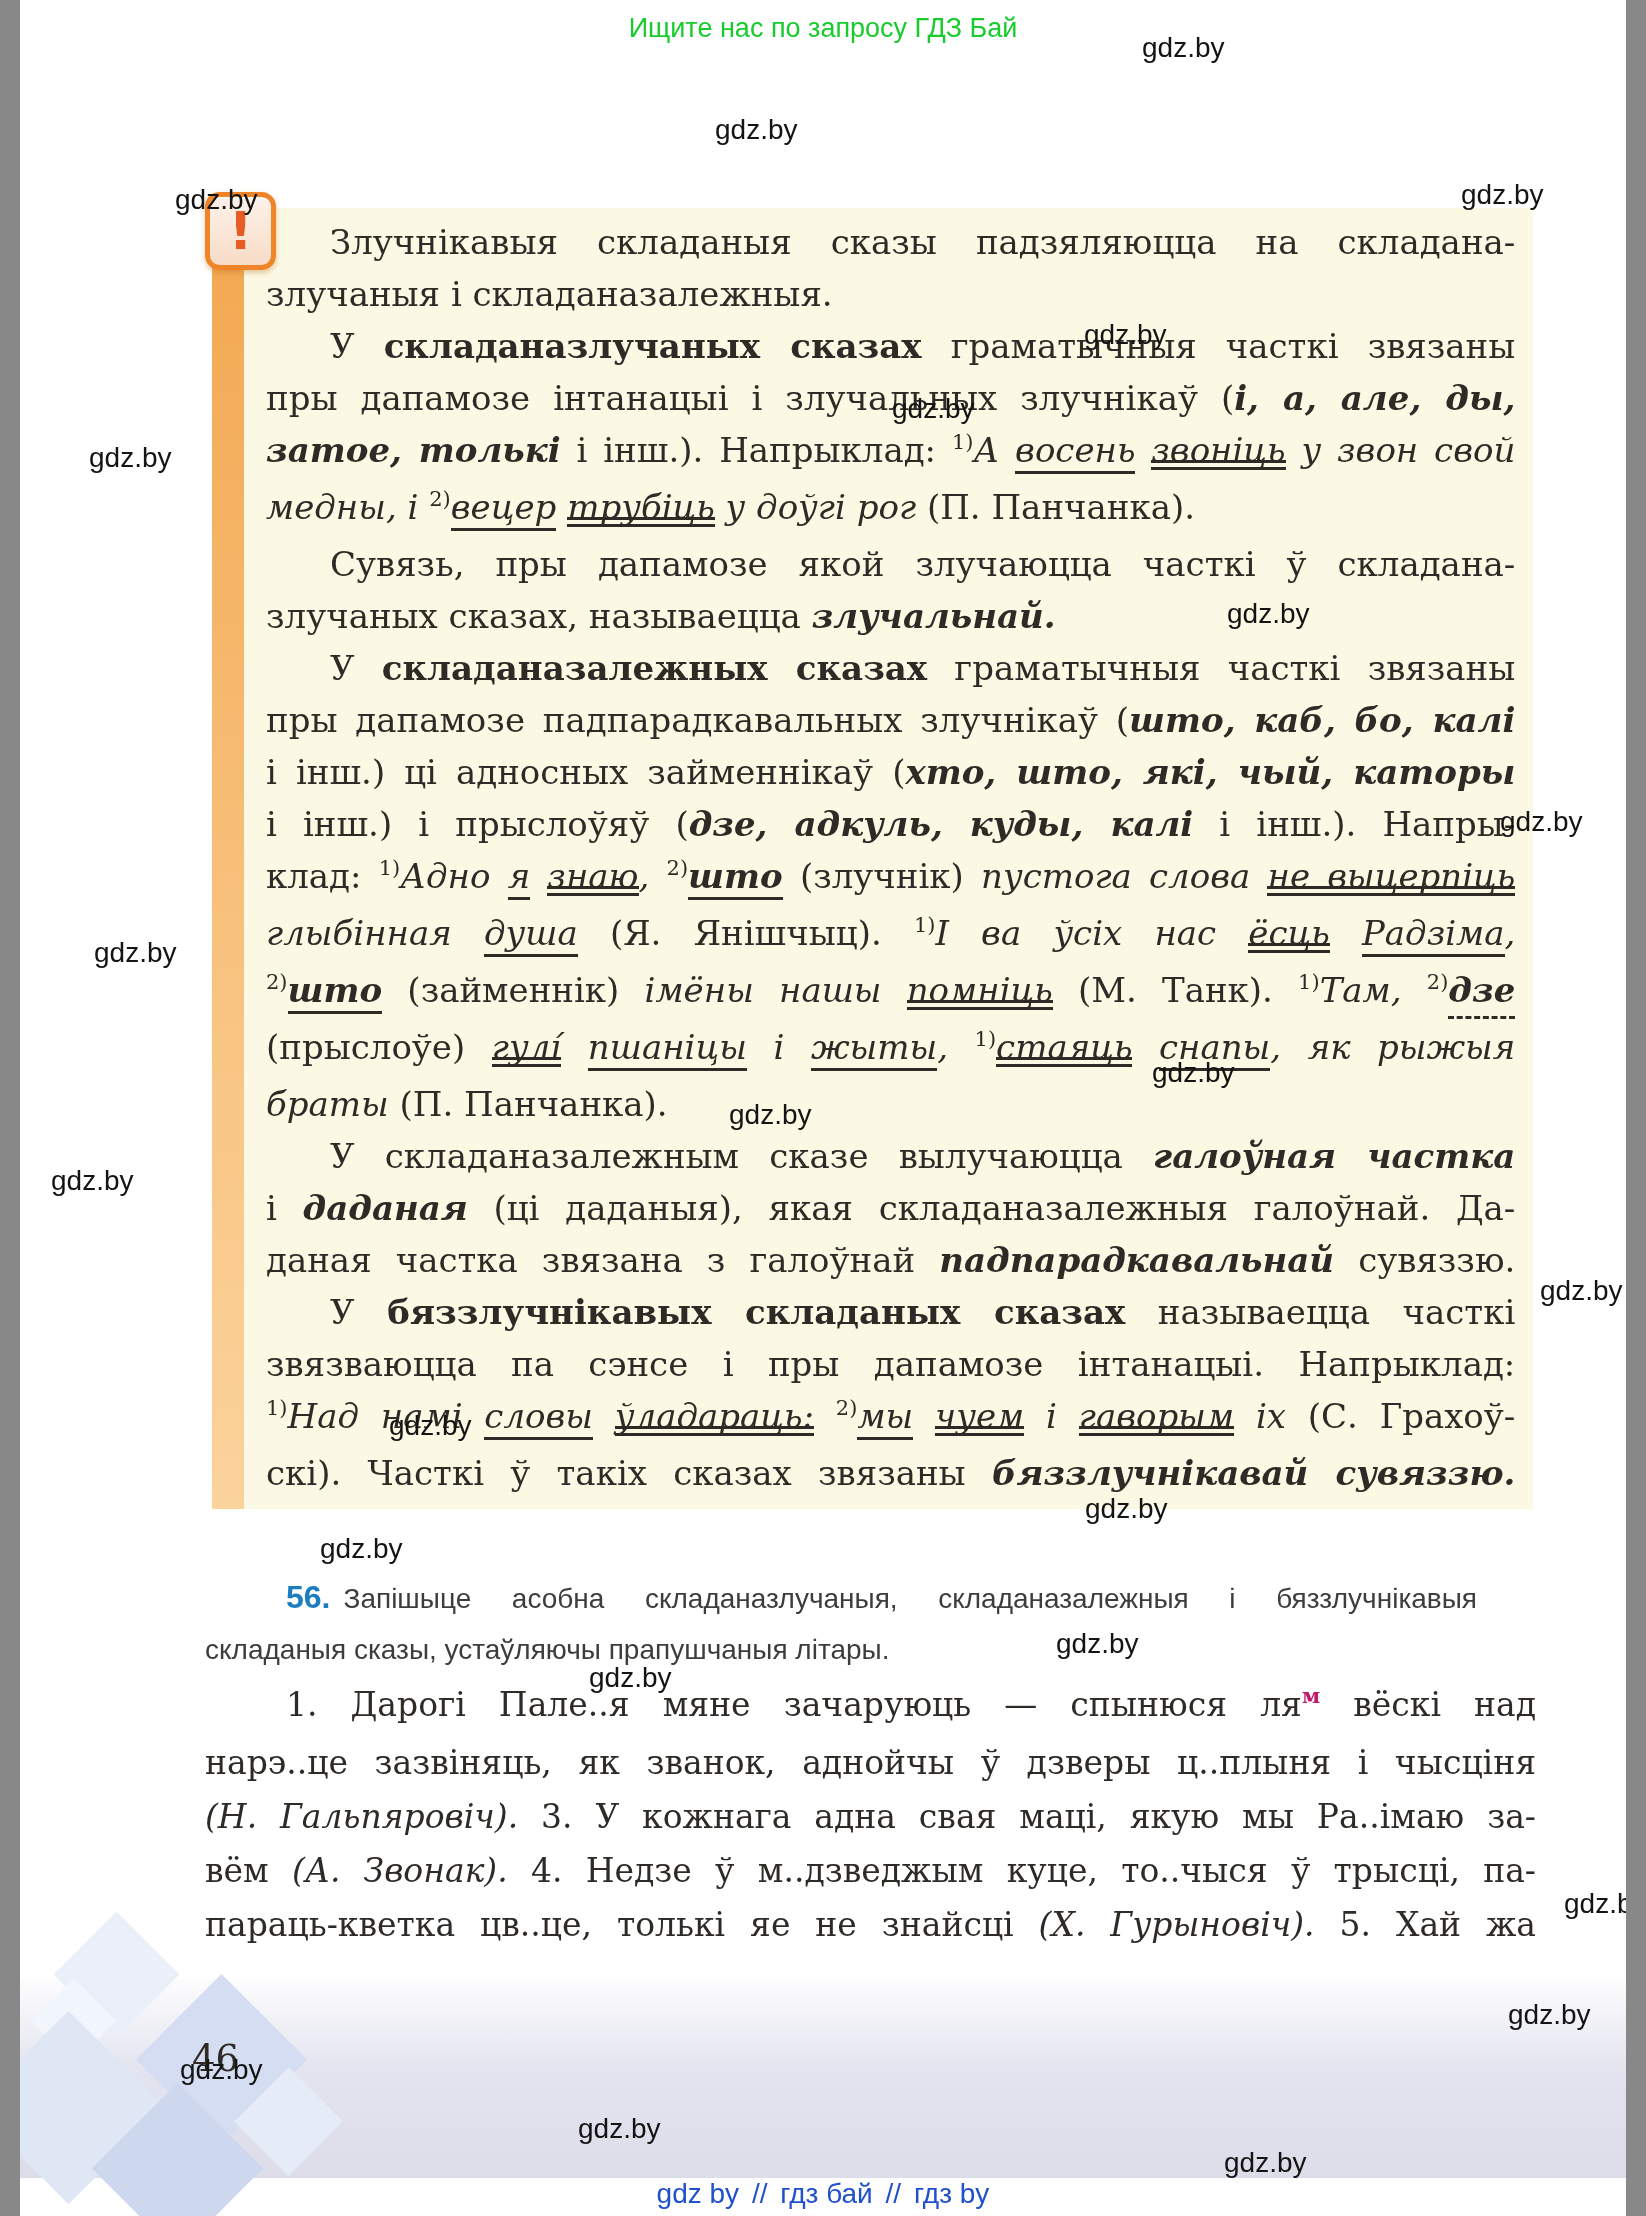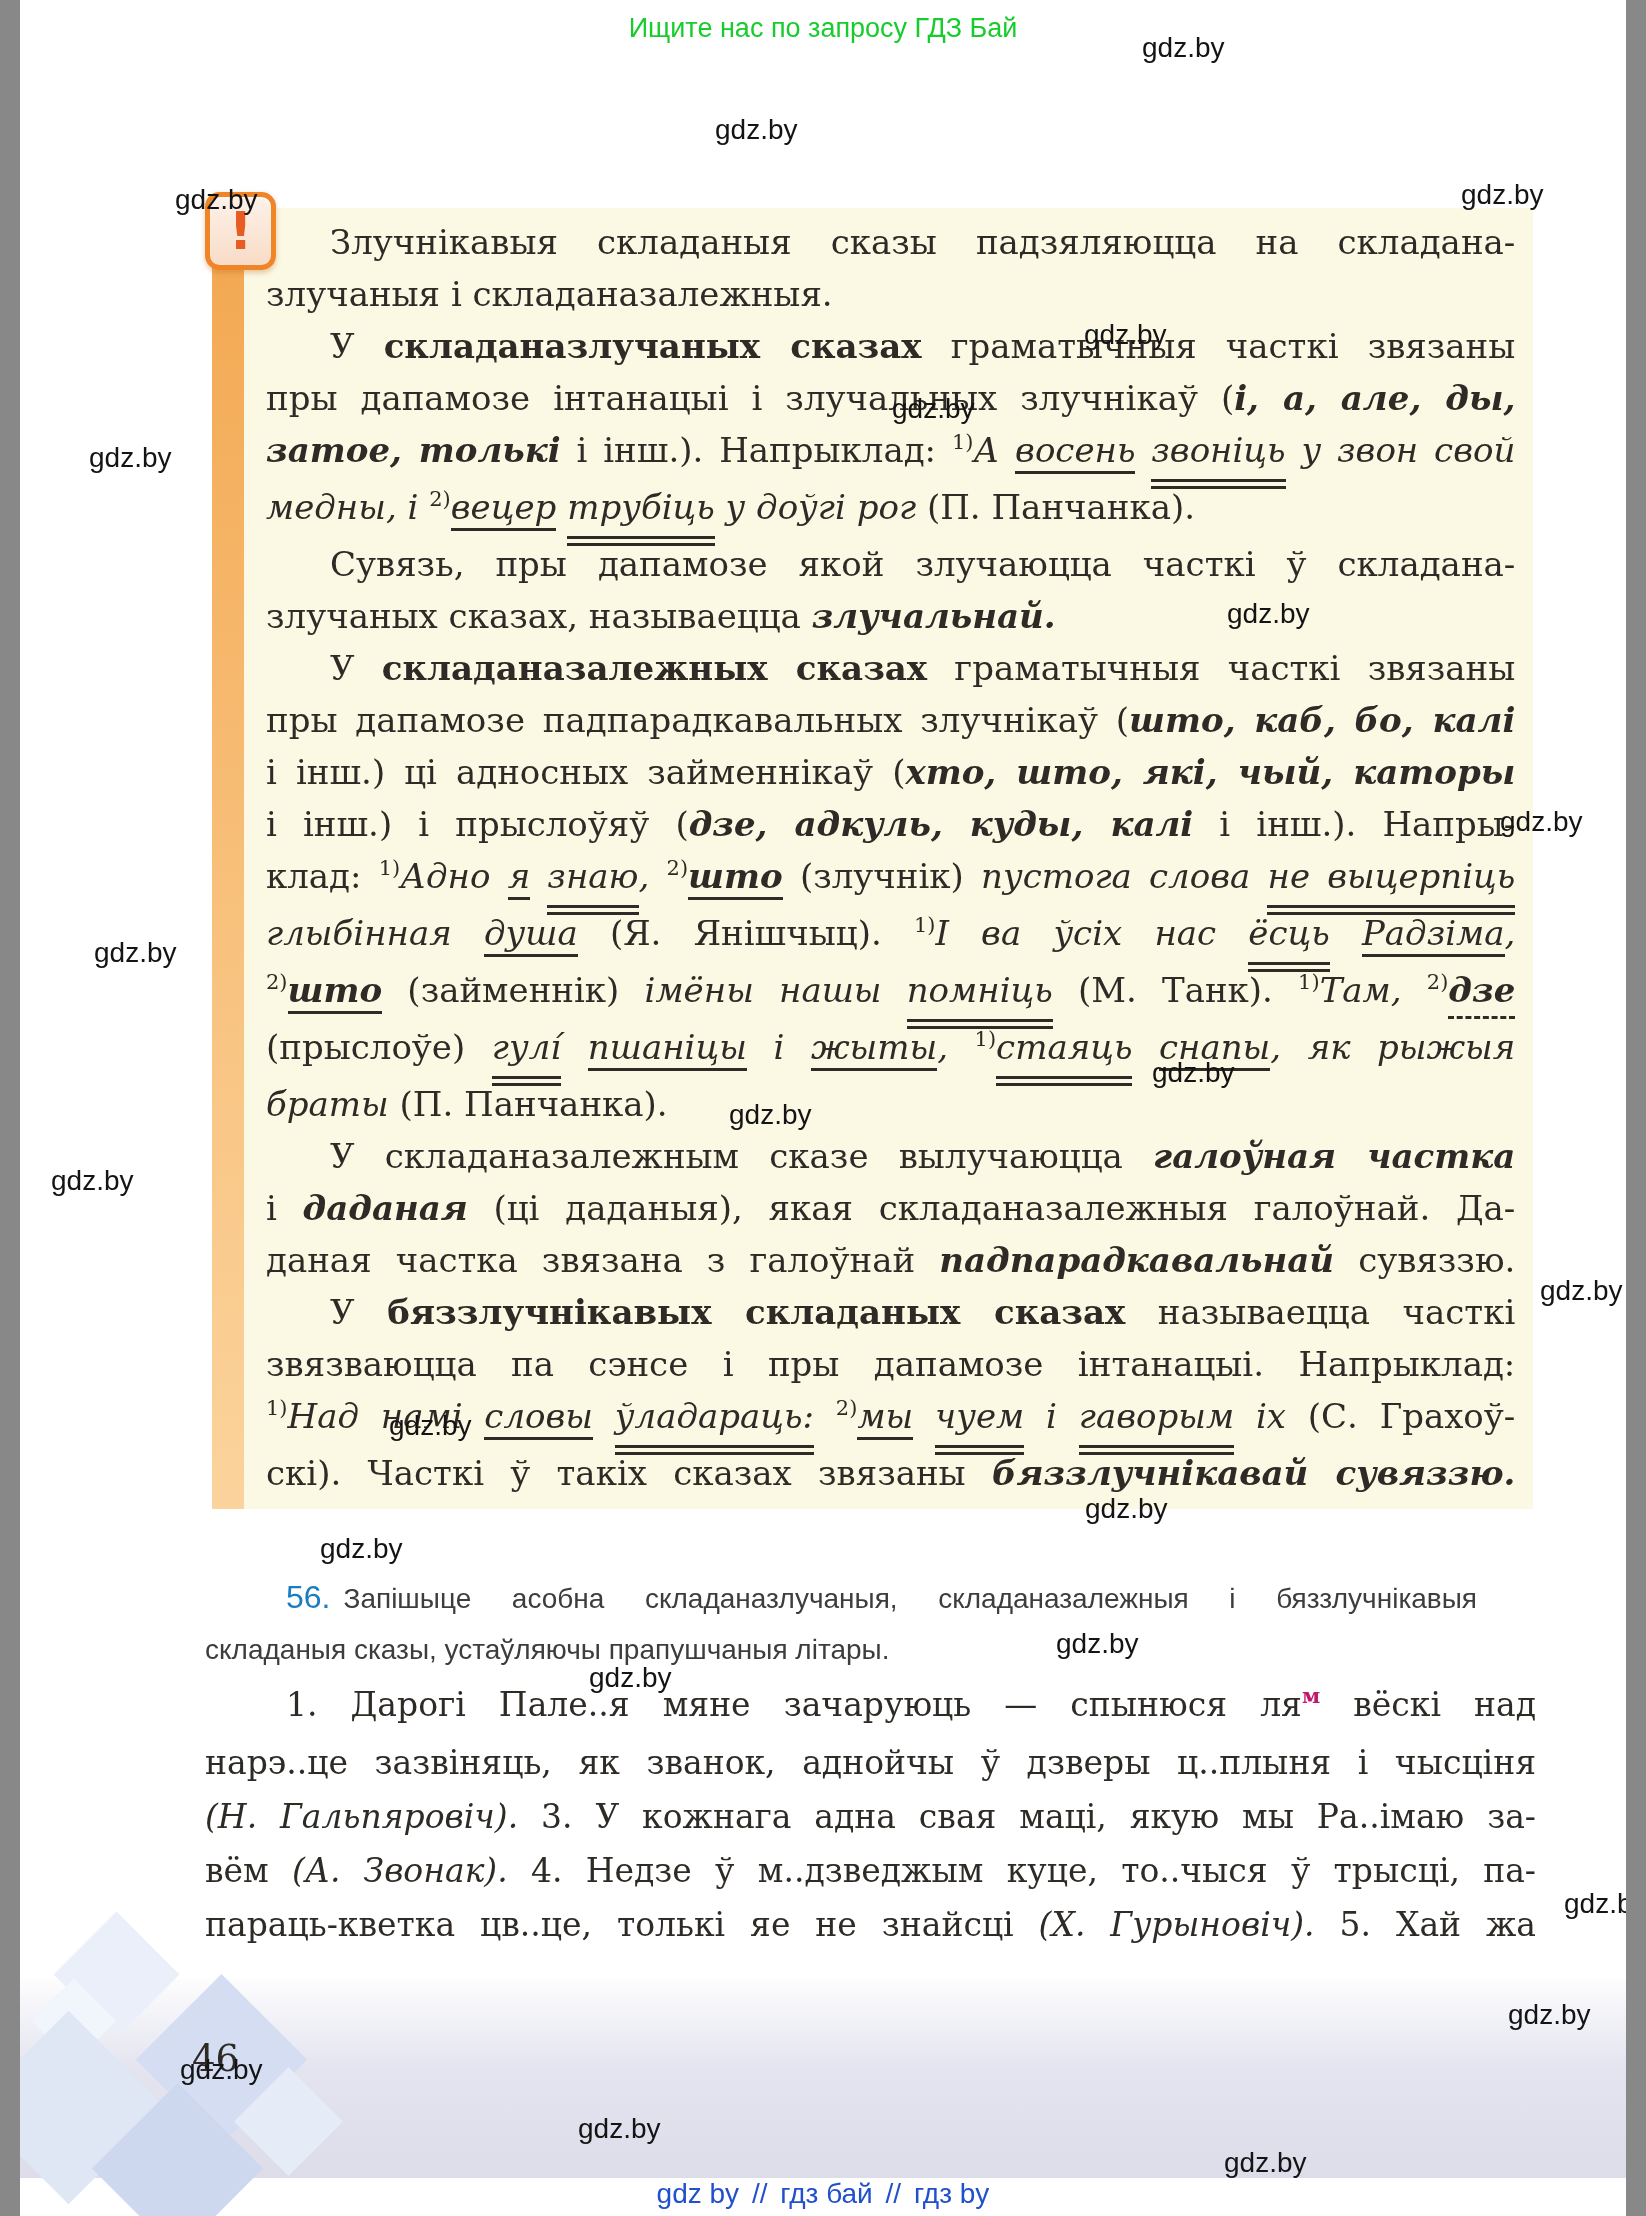--- a/index.html
+++ b/index.html
@@ -32,32 +32,32 @@
 
   
   .tline{font-size:34px;line-height:52px;}
   .j{text-align:justify;text-align-last:justify;}
   .ind{text-indent:64px;}
   .bld{font-weight:700;}
   .ita{font-style:italic;}
   .sup{font-size:21px;position:relative;top:-13px;font-style:normal;}
   .u-s{border-bottom:3.2px solid currentColor;padding-bottom:0.8px;}
   .u-dd{border-bottom:3.2px dashed currentColor;padding-bottom:6px;}
-  .u-d{padding-bottom:19px;
+  .u-d{padding-bottom:0;
        background-image:linear-gradient(currentColor,currentColor),linear-gradient(currentColor,currentColor);
        background-repeat:repeat-x,repeat-x;
        background-size:100% 3.2px,100% 3.2px;
        background-position:0 100%,0 calc(100% - 6.4px);}
 
   
   .exercise{position:absolute;left:185px;top:1572px;width:1272px;z-index:3;
             font-family:"Liberation Sans",sans-serif;color:#3d3d3d;}
   .exercise .tline{font-family:"Liberation Sans",sans-serif;font-size:28px;line-height:51px;}
   .exercise .tline:first-child{text-indent:81px;}
-  .ex-num{color:#1b7dc0;font-weight:400;font-size:32px;padding-right:13px;}
+  .ex-num{color:#1b7dc0;font-weight:700;font-size:32px;padding-right:13px;}
 
   
   .sentences{position:absolute;left:185px;top:1678px;width:1331px;z-index:3;}
   .sentences .tline{font-size:33px;line-height:54px;}
   .sentences .ind{text-indent:81px;}
   .sup-m{font-weight:700;}
 
   .pagenum{position:absolute;left:172px;top:2013px;font-size:37px;color:#2f2a26;z-index:5;margin-top:24px;}
 
   .footer{position:absolute;left:0;top:2178px;width:100%;text-align:center;z-index:6;

